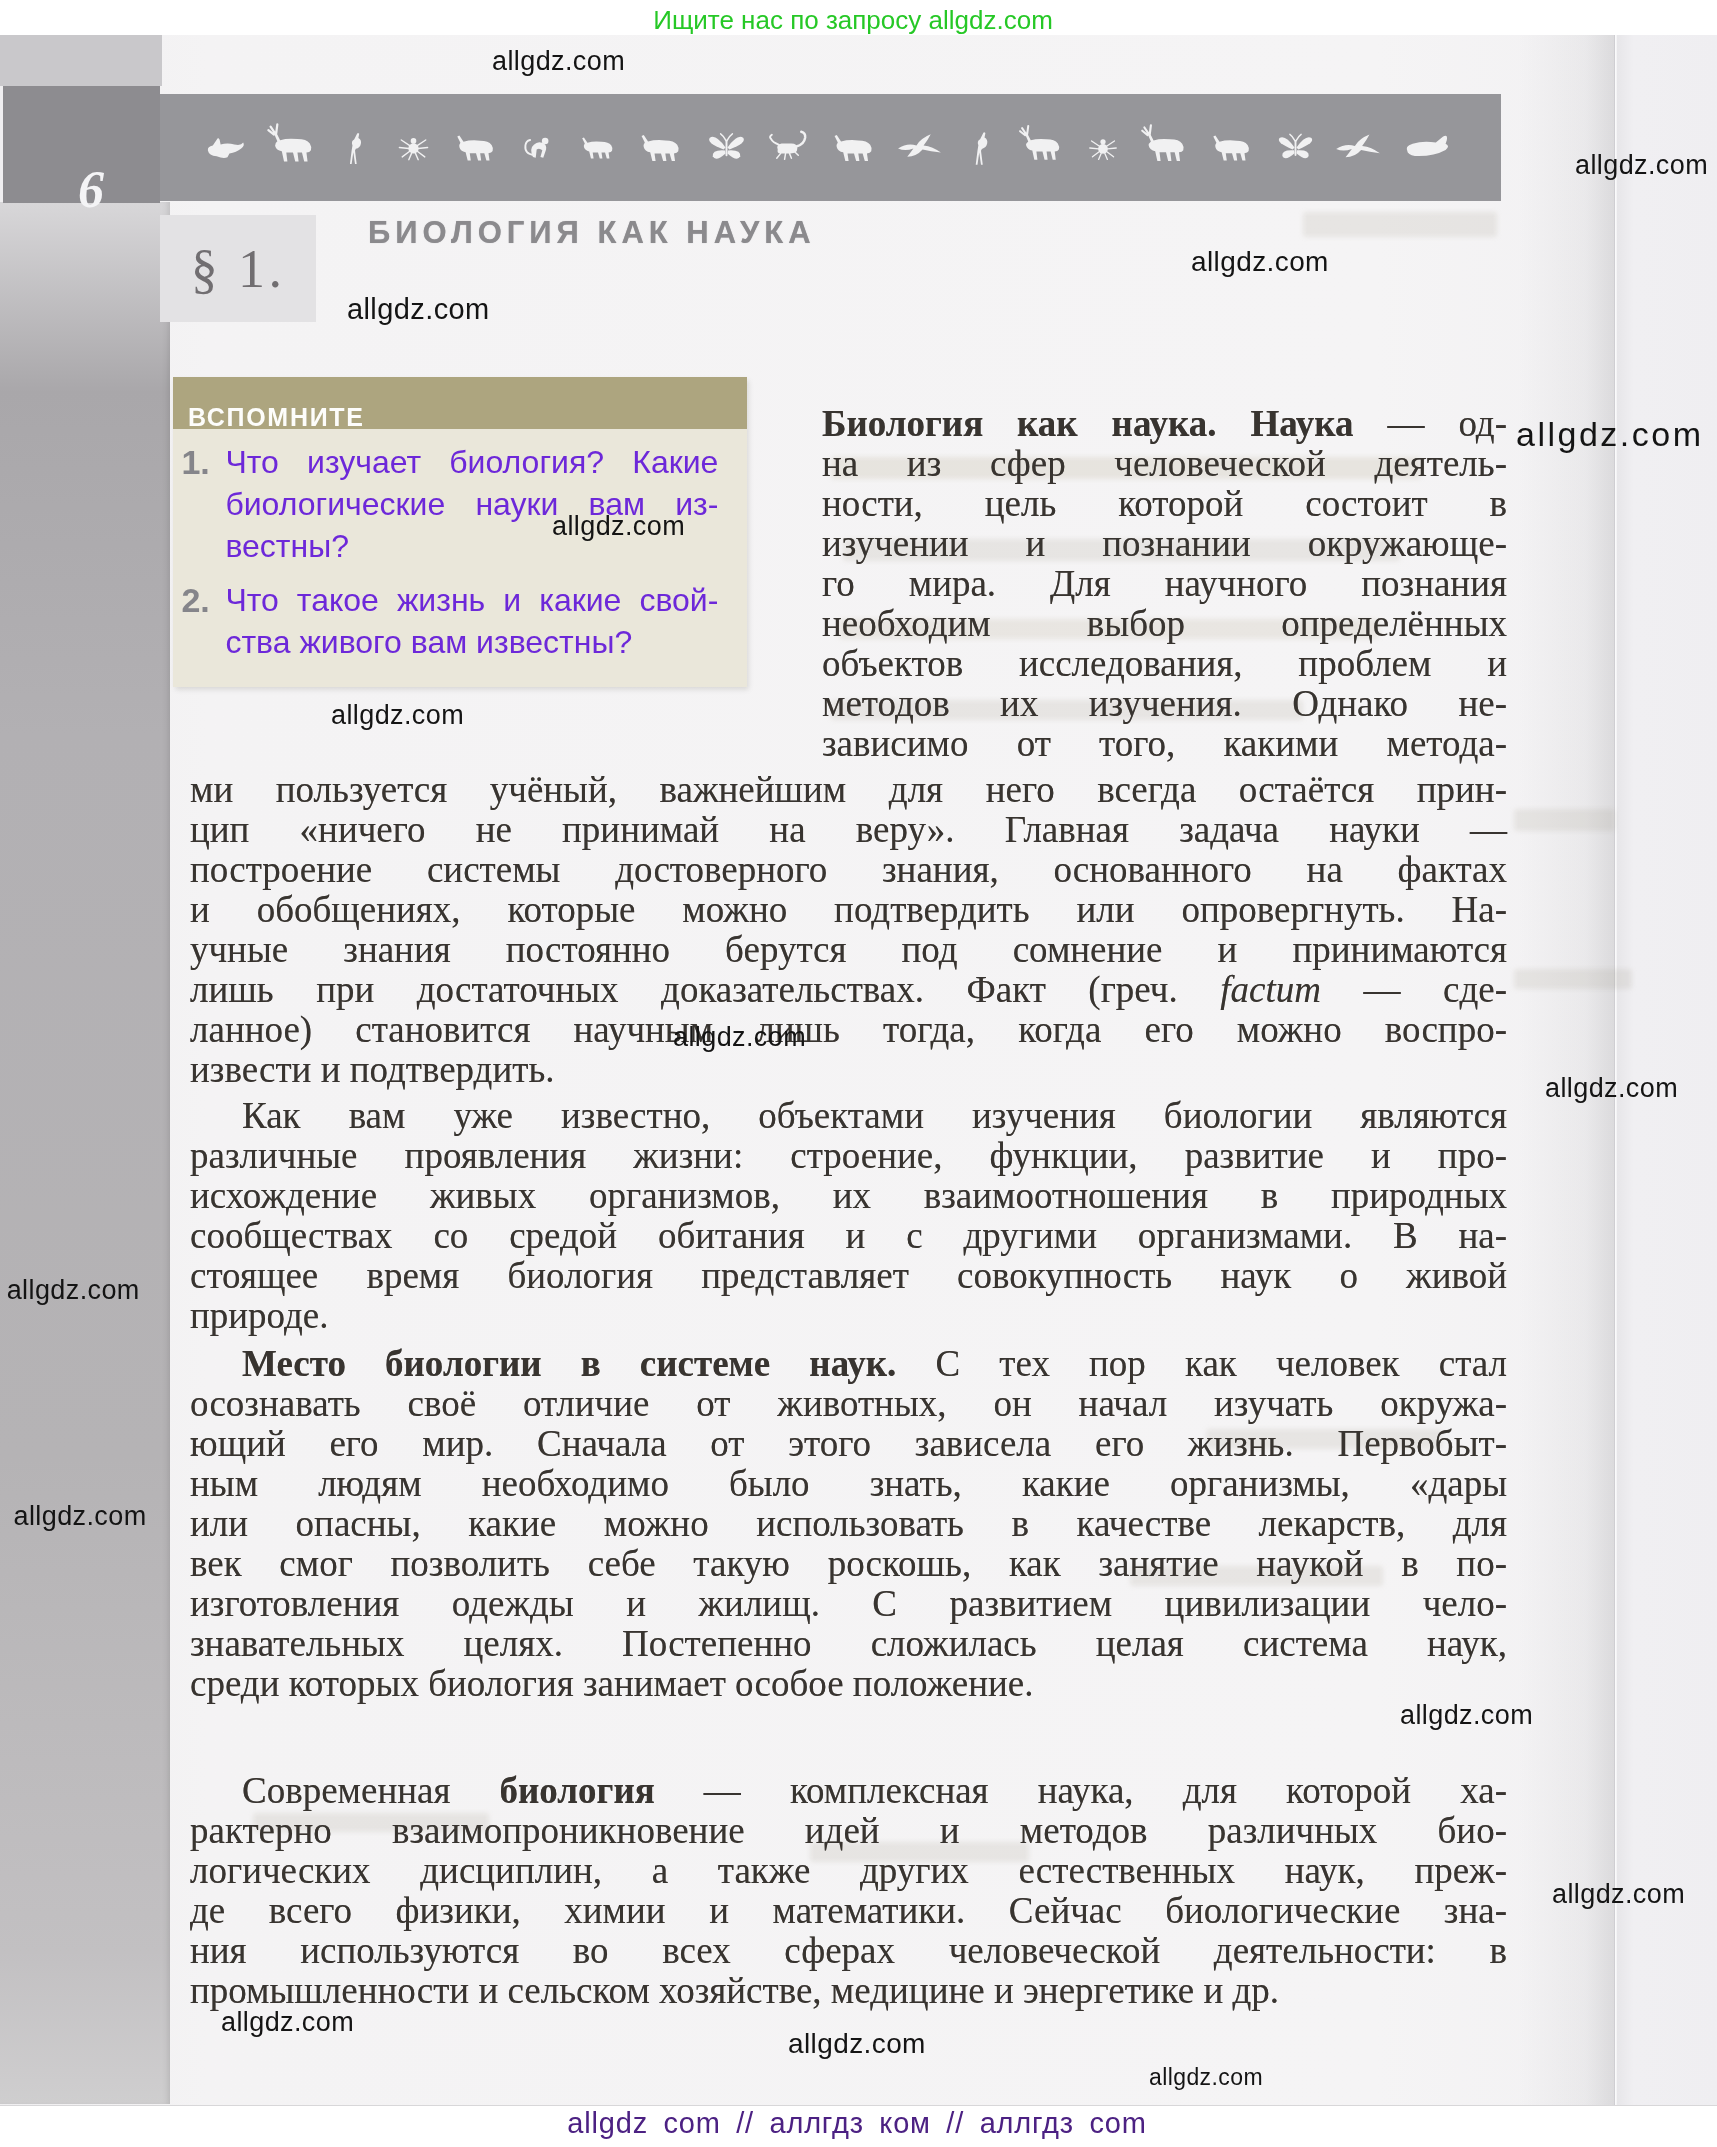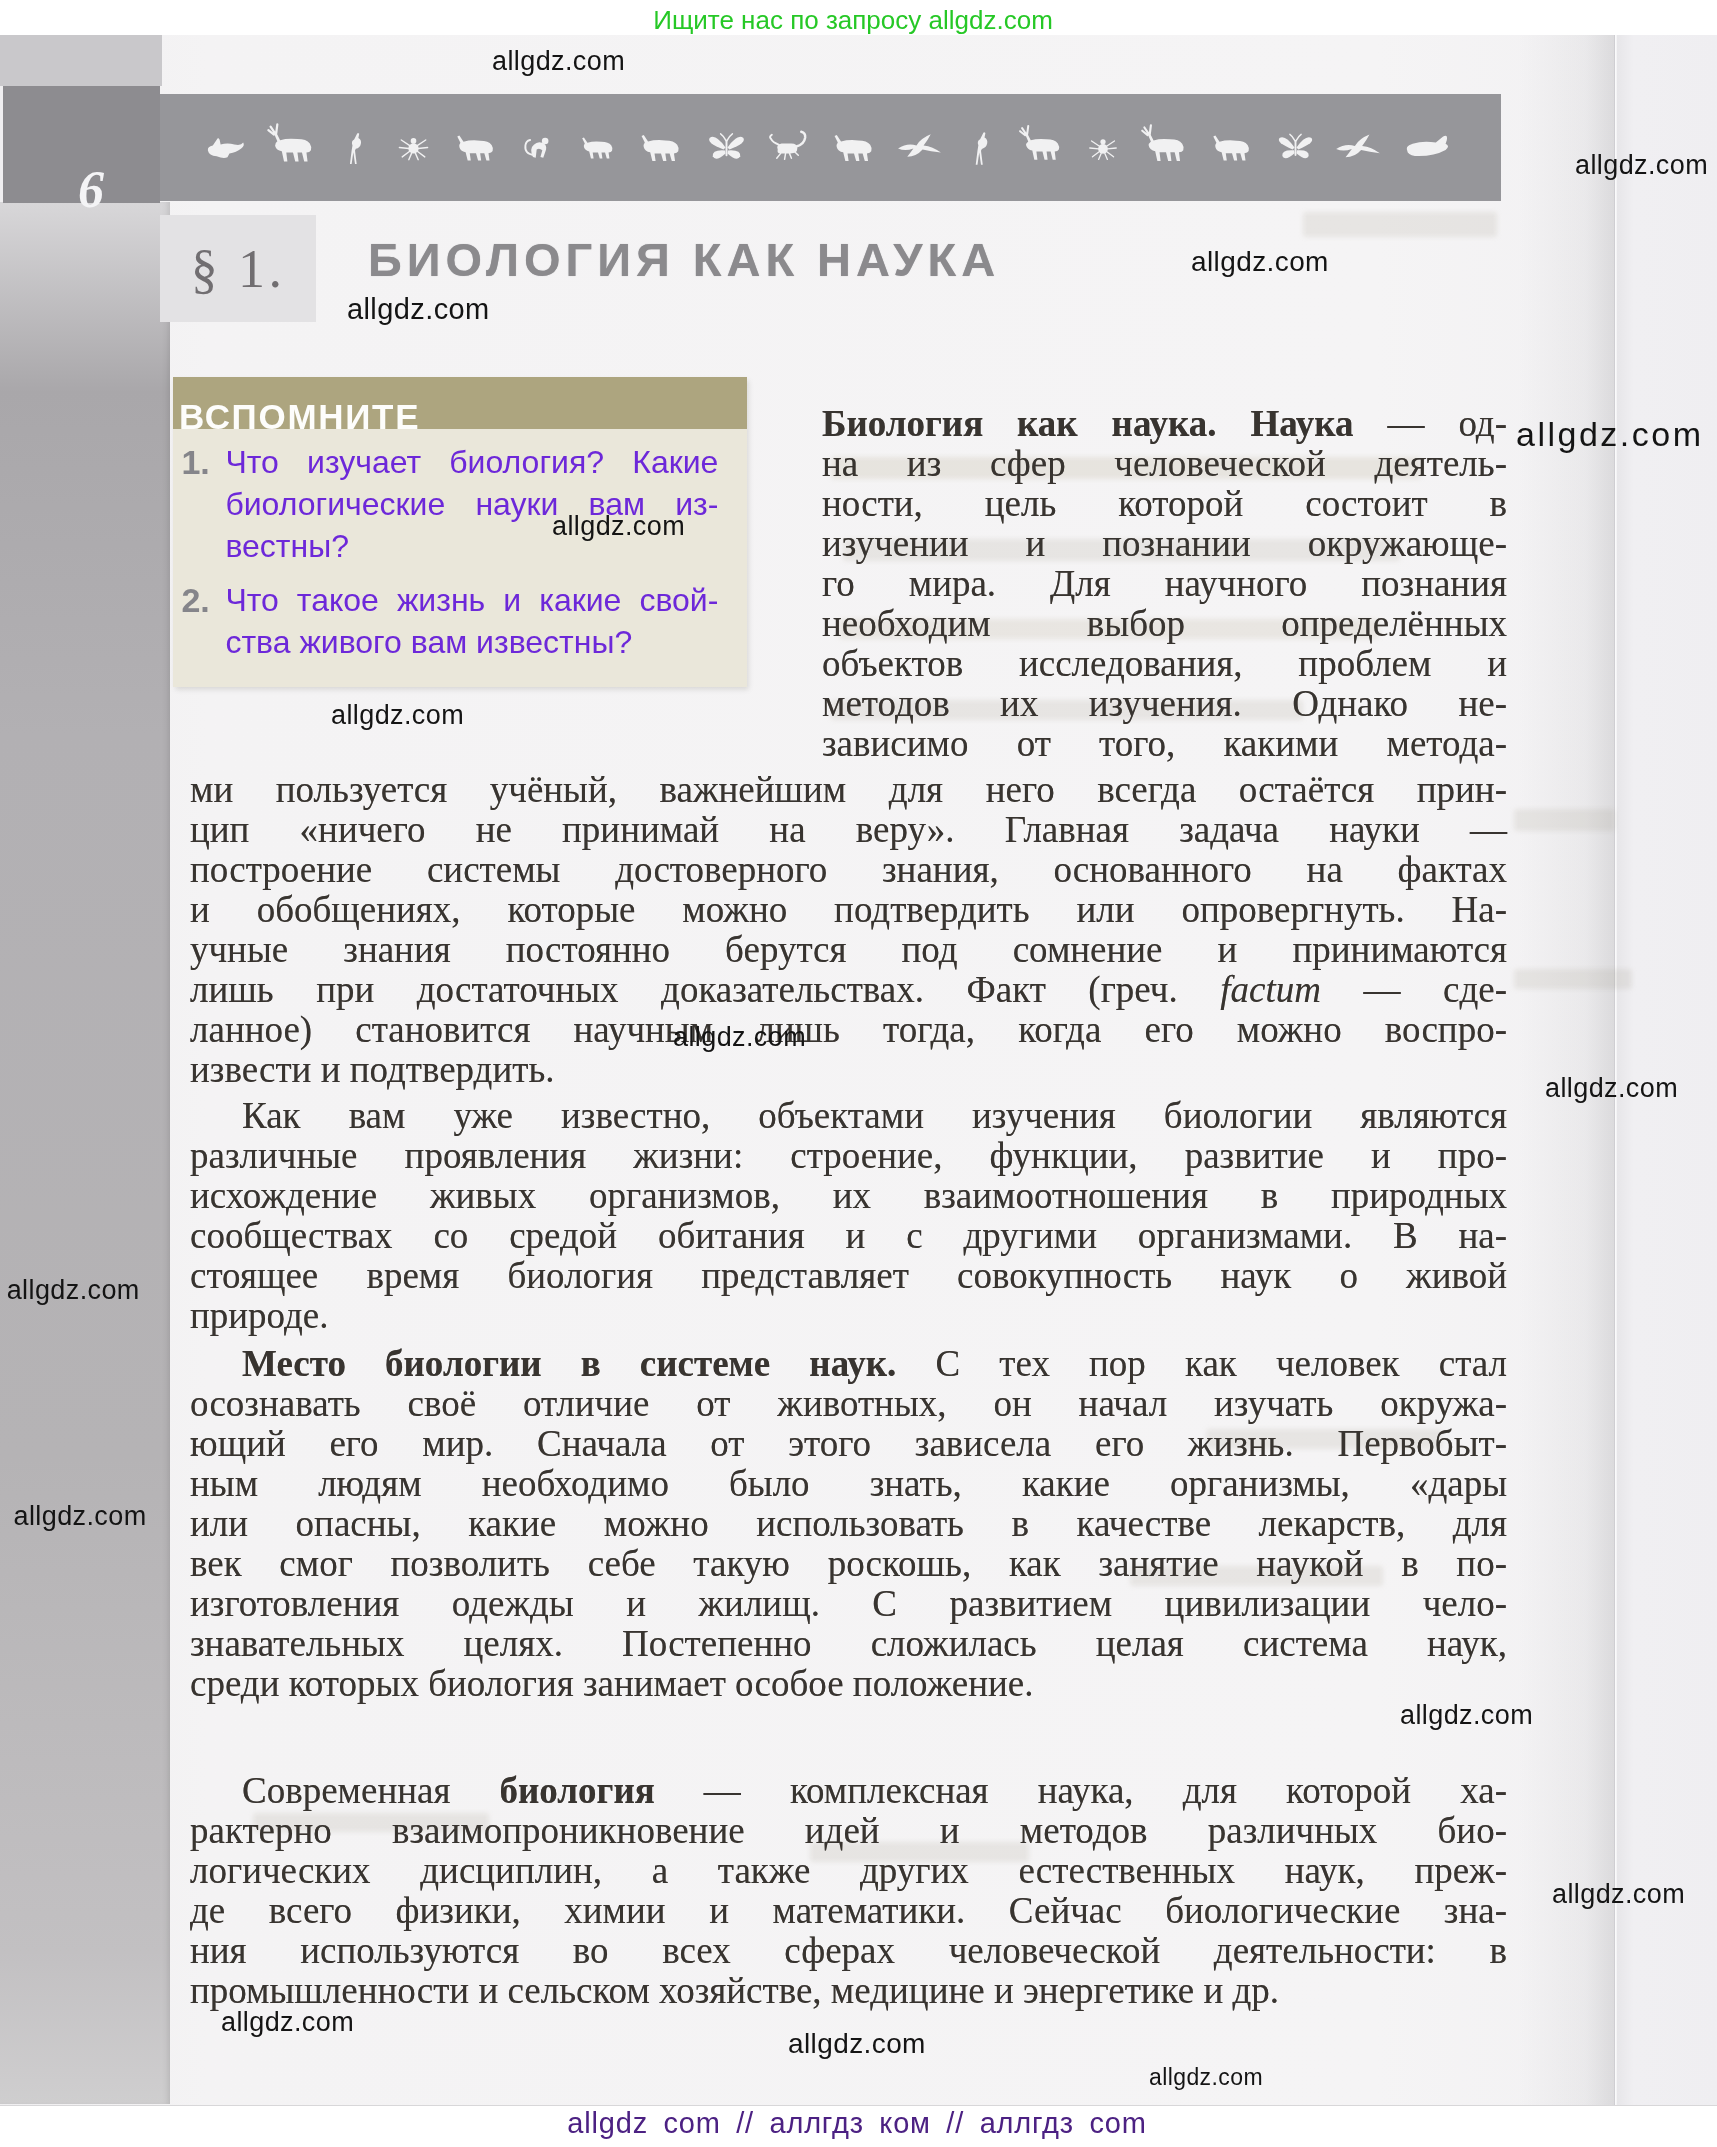--- a/index.html
+++ b/index.html
@@ -45,37 +45,37 @@
     display:flex;align-items:center;justify-content:space-between;
   }
   .animal{display:block;fill:#f1f1f2;}
   
   .sec-box{
     position:absolute;left:160px;top:180px;width:156px;height:107px;background:#e3e2e4;
     display:flex;align-items:center;justify-content:center;
   }
   .sec-label{font-size:54px;color:#716e71;letter-spacing:3.4px;}
   .page-title{
-    position:absolute;left:368px;top:197px;
-    font-family:"Liberation Sans","DejaVu Sans",sans-serif;
-    font-weight:700;font-size:47px;letter-spacing:5px;color:#8b8a8d;
+    position:absolute;left:368px;top:180px;
+    font-family:"Liberation Sans","DejaVu Sans",sans-serif;
+    font-weight:700;font-size:31px;letter-spacing:5px;color:#8b8a8d;
     text-shadow:0 0 0.8px rgba(120,120,125,0.6);white-space:nowrap;text-align:center;
   }
   
   .rem-box{
     position:absolute;left:173px;top:342px;width:574px;height:310px;
     background:#eae7da;box-shadow:1.7px 2.5px 5px rgba(90,88,80,0.18);
   }
   .rem-head{
     position:absolute;left:0;top:0;width:100%;height:52px;background:#ada57f;
     display:flex;align-items:center;
   }
   .rem-head-label{
     font-family:"Liberation Sans","DejaVu Sans",sans-serif;
-    font-weight:700;font-size:35px;color:#fdfdfb;letter-spacing:1.7px;padding-left:6px;margin-top:28px;
+    font-weight:700;font-size:25px;color:#fdfdfb;letter-spacing:1.7px;padding-left:15px;margin-top:28px;
   }
   .rem-item{
     position:absolute;left:8.4px;display:flex;
     font-family:"Liberation Sans","DejaVu Sans",sans-serif;
   }
   .rem-item-1{top:64px;}
   .rem-item-2{top:202px;}
   .rem-num{
     width:44px;flex:0 0 44px;font-weight:700;font-size:34px;color:#85858a;line-height:42px;
   }

